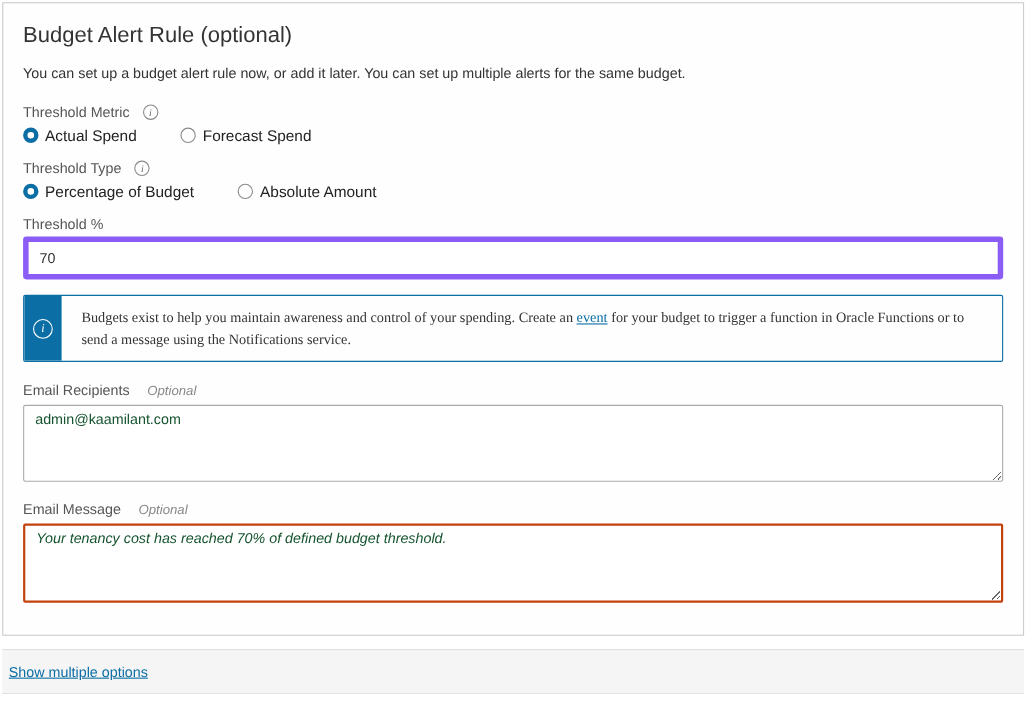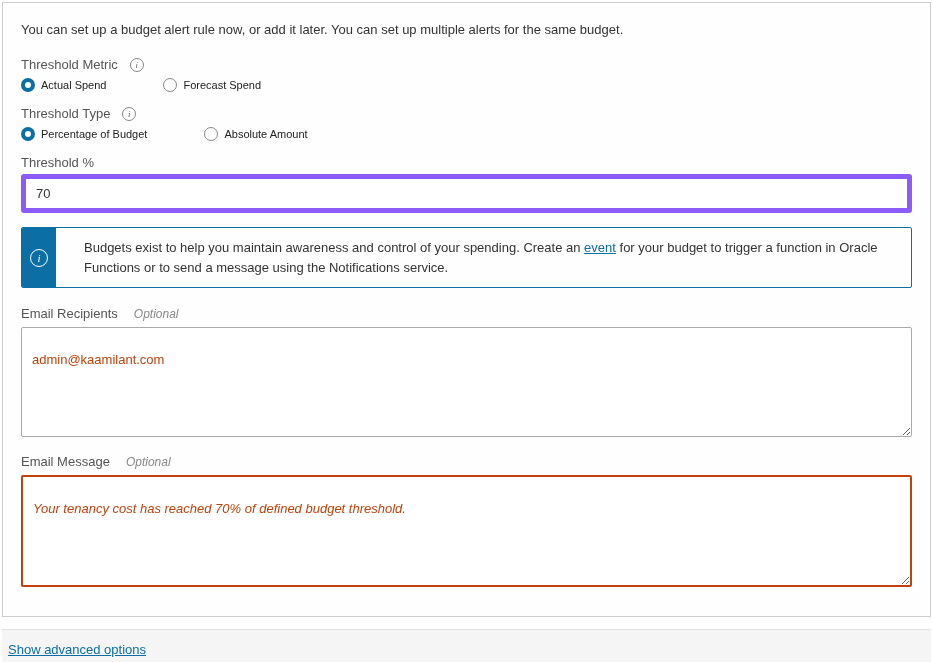--- a/index.html
+++ b/index.html
@@ -4,44 +4,45 @@
 <style>
   * { box-sizing: border-box; margin: 0; padding: 0; }
   body { font-family: Arial, Helvetica, sans-serif; font-size: 13px; color: #222; background: #fff; }
   .outer-container { padding: 0 2px; }
   .panel { border: 1px solid #ccc; background: #fefefe; margin-top: 2px; padding: 18px 18px 22px 18px; }
   h1 { font-size: 20px; font-weight: normal; color: #333; margin-bottom: 14px; }
   .description { font-size: 13px; color: #333; margin-bottom: 18px; line-height: 1.4; }
   .field-group { margin-bottom: 14px; }
   .field-label-row { display: flex; align-items: center; gap: 12px; margin-bottom: 6px; font-size: 13px; color: #555; }
   .info-icon { display: inline-flex; align-items: center; justify-content: center; width: 14px; height: 14px; border: 1px solid #888; border-radius: 50%; font-size: 9px; color: #666; font-style: italic; font-family: serif; cursor: pointer; }
-  .radio-row { display: flex; gap: 57px; align-items: flex-end; font-size: 11px; }
+  .radio-row { display: flex; gap: 40px; align-items: flex-end; font-size: 14px; }
   .radio-option { display: flex; align-items: center; gap: 6px; cursor: pointer; }
   .radio { appearance: none; width: 14px; height: 14px; border: 1px solid #888; border-radius: 50%; position: relative; cursor: pointer; }
   .radio.selected { border: 4px solid #0b6ea5; width: 14px; height: 14px; background: #fff; }
   .threshold-label { font-size: 13px; color: #555; margin-bottom: 4px; }
   .text-input { width: 100%; border: 5px solid #8b5cf6; border-radius: 3px; padding: 7px 10px; font-size: 13px; color: #333; }
   .info-banner { display: flex; border: 1px solid #0b6ea5; border-radius: 2px; margin: 14px 0 18px 0; overflow: hidden; }
   .info-banner-icon { background: #0b6ea5; color: #fff; width: 34px; display: flex; align-items: center; justify-content: center; flex-shrink: 0; }
   .info-banner-icon span { display: inline-flex; align-items: center; justify-content: center; width: 18px; height: 18px; border: 1.5px solid #fff; border-radius: 50%; font-size: 11px; font-style: italic; font-family: serif; }
-  .info-banner-text { padding: 10px 28px; font-size: 13px; line-height: 1.5; color: #333; }
+  .info-banner-text { padding: 10px 18px; font-size: 13px; line-height: 1.5; color: #333; font-family: Liberation Serif, serif; }
   .info-banner-text a { color: #0b6ea5; text-decoration: underline; }
   .optional-tag { font-style: italic; color: #888; font-size: 12px; margin-left: 4px; }
-  textarea { width: 100%; border: 1px solid #aaa; border-radius: 2px; padding: 24px 10px; font-size: 13px; font-family: Arial, Helvetica, sans-serif; resize: both; color: #c2410c; }
+  textarea { width: 100%; border: 1px solid #aaa; border-radius: 2px; padding: 4px 10px; font-size: 13px; font-family: Arial, Helvetica, sans-serif; resize: both; color: #14532d; }
   textarea.focused { border: 2px solid #c2410c; outline: none; font-style: italic; }
   .help-text { font-size: 10.5px; color: #666; margin-top: 3px; }
   .advanced-row { background: #f5f5f5; padding: 12px 6px; border-top: 1px solid #e0e0e0; border-bottom: 1px solid #e0e0e0; margin: 0; }
   .advanced-row a { color: #0b6ea5; text-decoration: underline; font-size: 13px; }
   .spacing-block { height: 12px; }
 </style>
 </head>
 <body>
 
 <div class="outer-container">
   <div class="panel">
+    <h1>Budget Alert Rule (optional)</h1>
     <p class="description">You can set up a budget alert rule now, or add it later. You can set up multiple alerts for the same budget.</p>
 
     <div class="field-group">
       <div class="field-label-row">
         <span>Threshold Metric</span>
         <span class="info-icon">i</span>
       </div>
       <div class="radio-row">
         <label class="radio-option">
           <span class="radio selected"></span>
@@ -99,16 +100,16 @@
         <span class="optional-tag">Optional</span>
       </div>
       <textarea rows="4" class="focused" style="">Your tenancy cost has reached 70% of defined budget threshold.</textarea>
     </div>
 
   </div>
 
   <div class="spacing-block"></div>
 
   <div class="advanced-row">
-    <a href="#">Show advanced options</a>
+    <a href="#">Show multiple options</a>
   </div>
 
 </div>
 
 </body></html>

